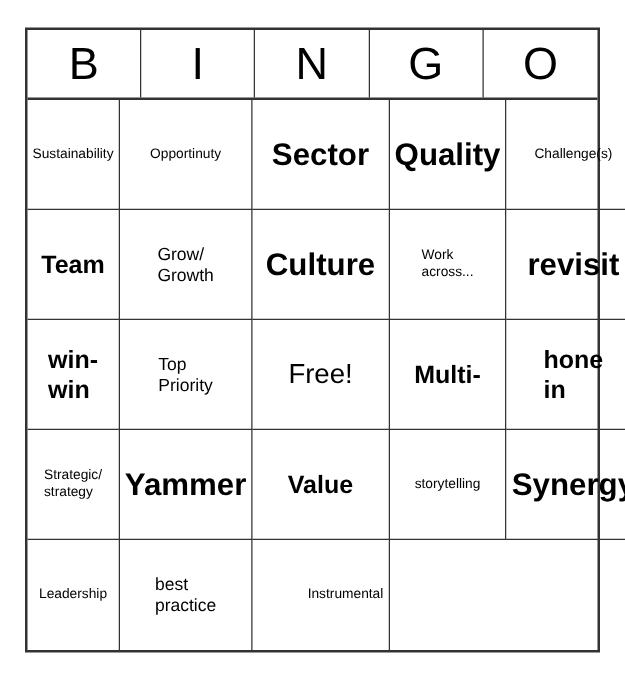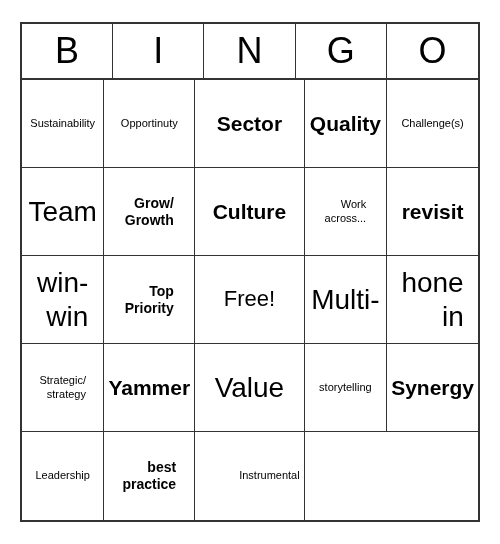--- a/index.html
+++ b/index.html
@@ -48,21 +48,21 @@
       grid-template-columns: repeat(5, 1fr);
       grid-template-rows: repeat(5, 1fr);
     }
 
     .bingo-cell {
       border-right: 1px solid #333;
       border-bottom: 1px solid #333;
       display: flex;
       align-items: center;
       justify-content: center;
-      text-align: right;
+      text-align: left;
       padding: 6px 4px;
       min-height: 88px;
     }
 
     .bingo-cell:nth-child(5n) {
       border-right: none;
     }
 
     .bingo-cell:nth-child(n+21) {
       border-bottom: none;
@@ -72,31 +72,30 @@
       display: block;
       line-height: 1.2;
     }
 
     .size-small {
       font-size: 11px;
     }
 
     .size-medium {
       font-size: 14px;
-      font-weight: bold;
     }
 
     .size-large {
-      font-size: 21px;
+      font-size: 25px;
       font-weight: bold;
     }
 
     .size-xlarge {
-      font-size: 28px;
-      font-weight: normal;
+      font-size: 20px;
+      font-weight: bold;
     }
 
     .free-cell {
       font-size: 22px;
       font-weight: normal;
     }
   </style>
 </head>
 <body>
 

